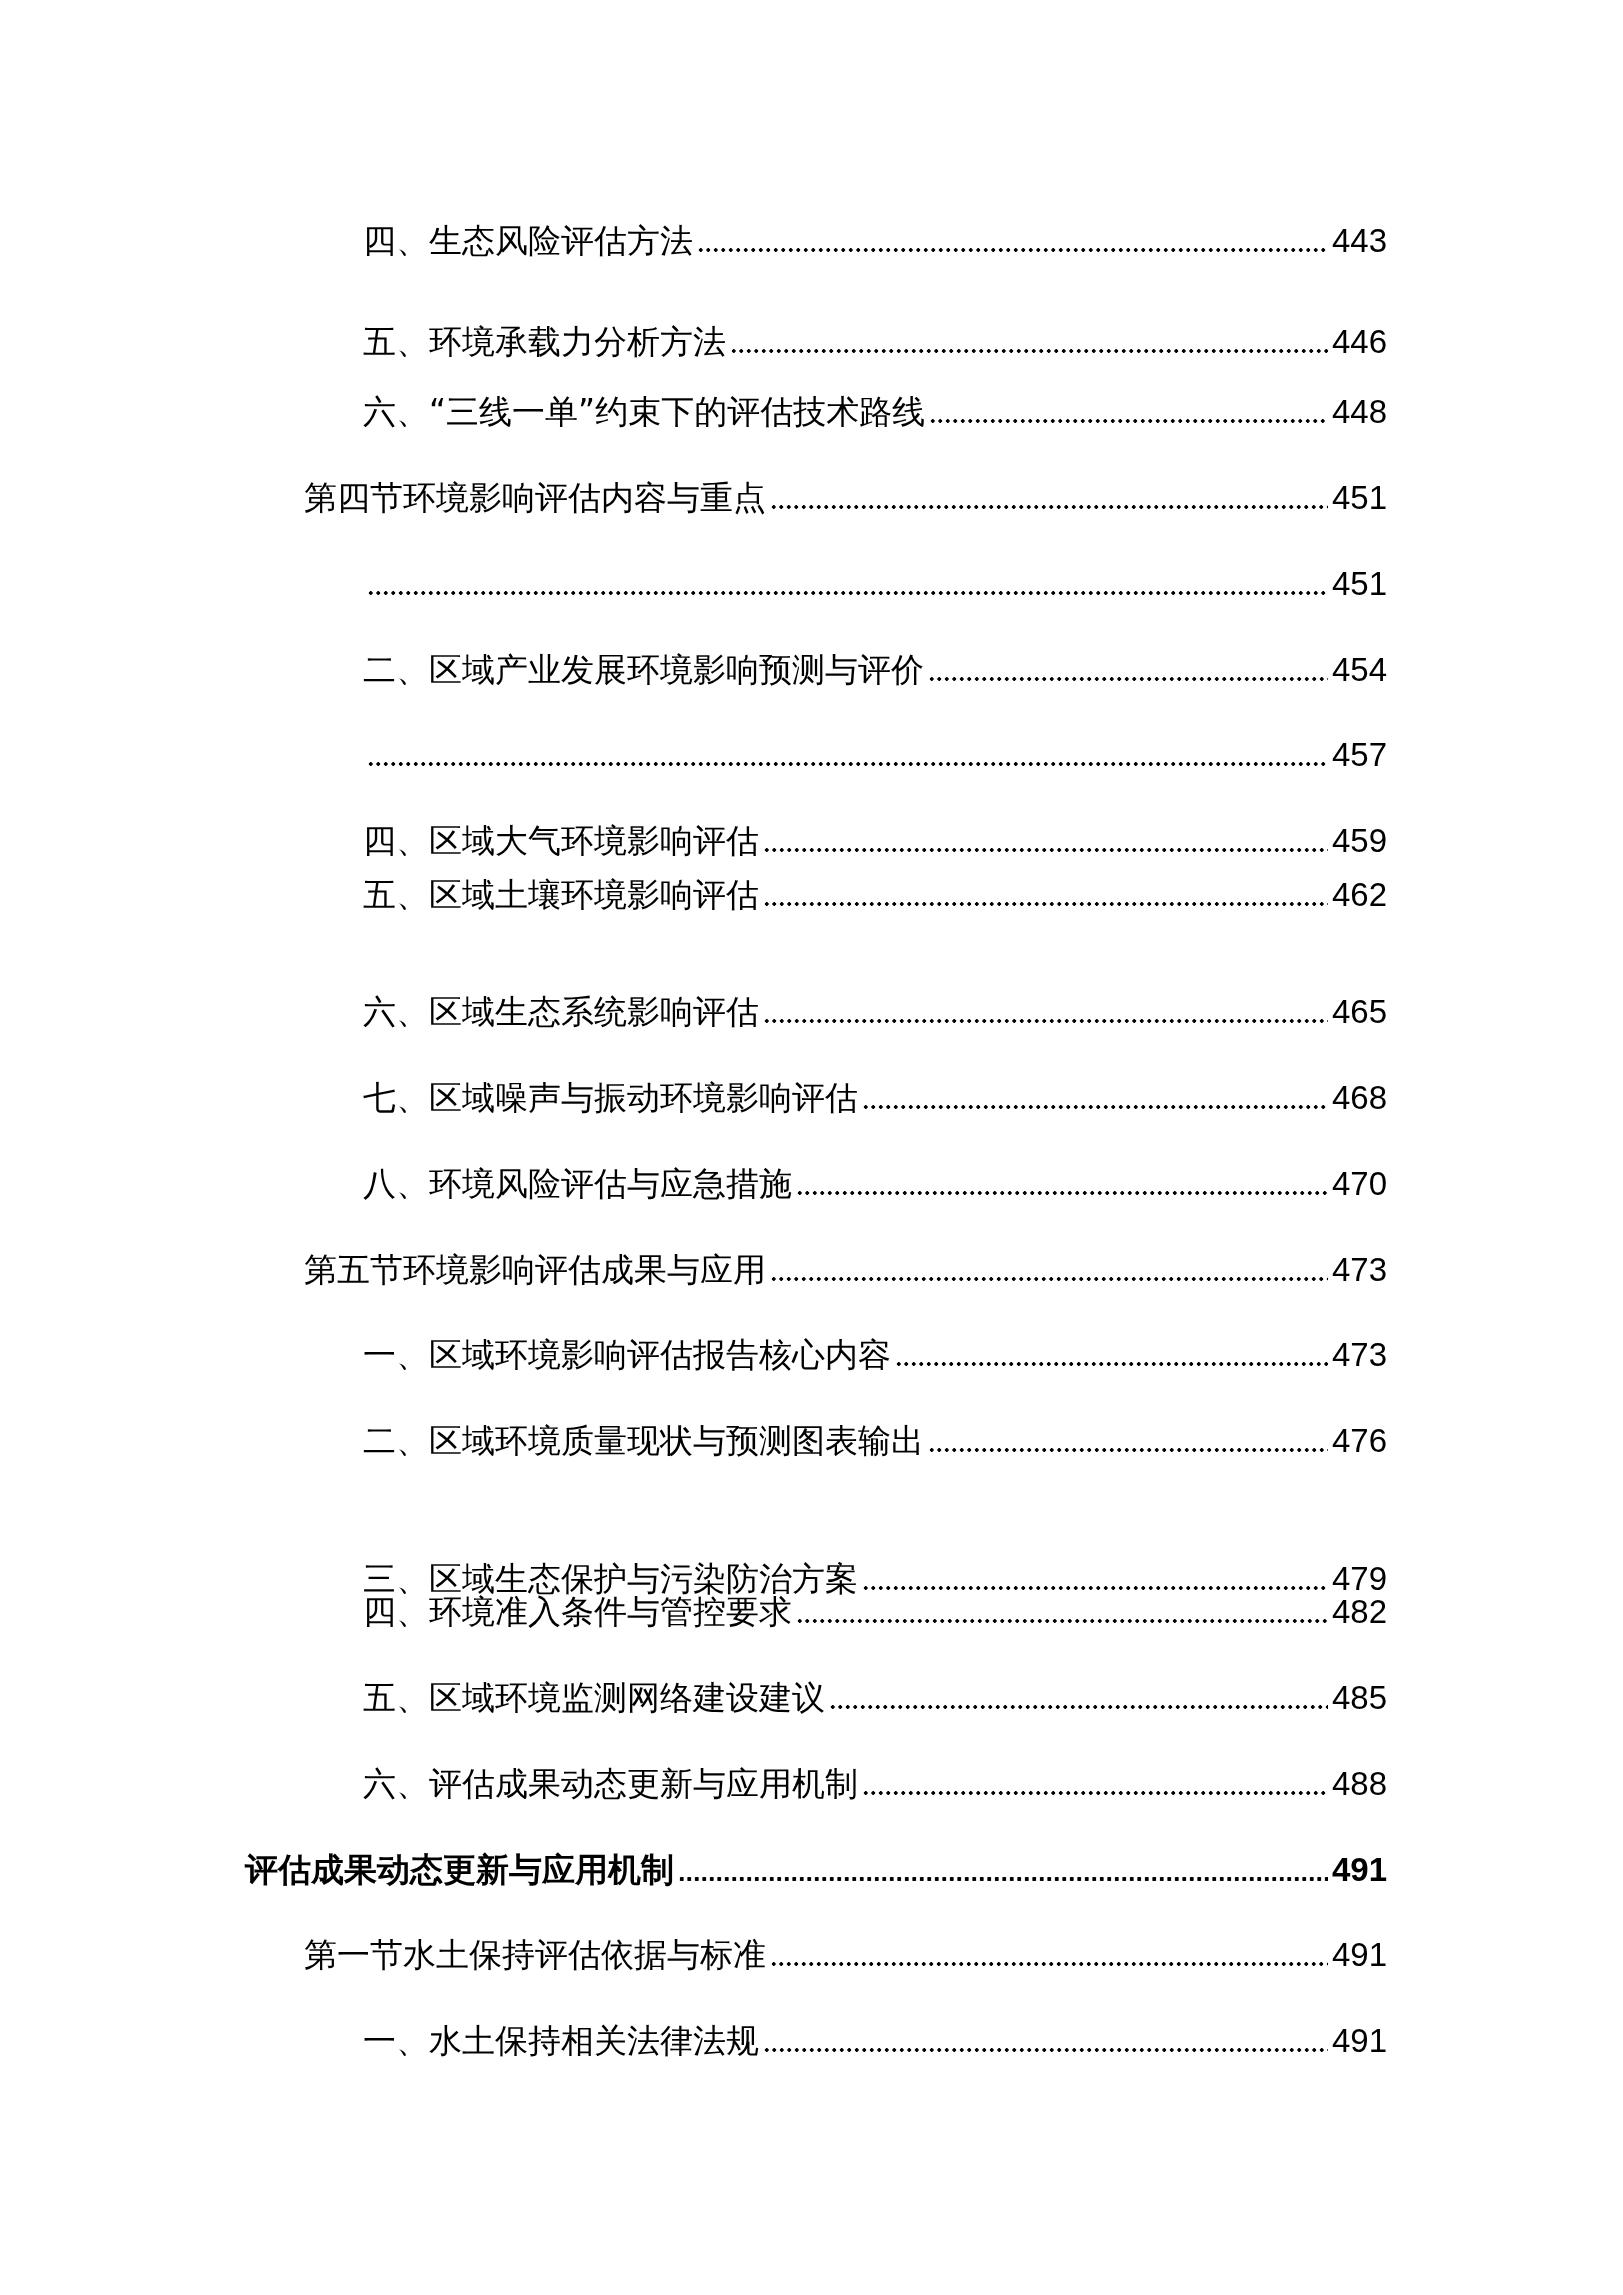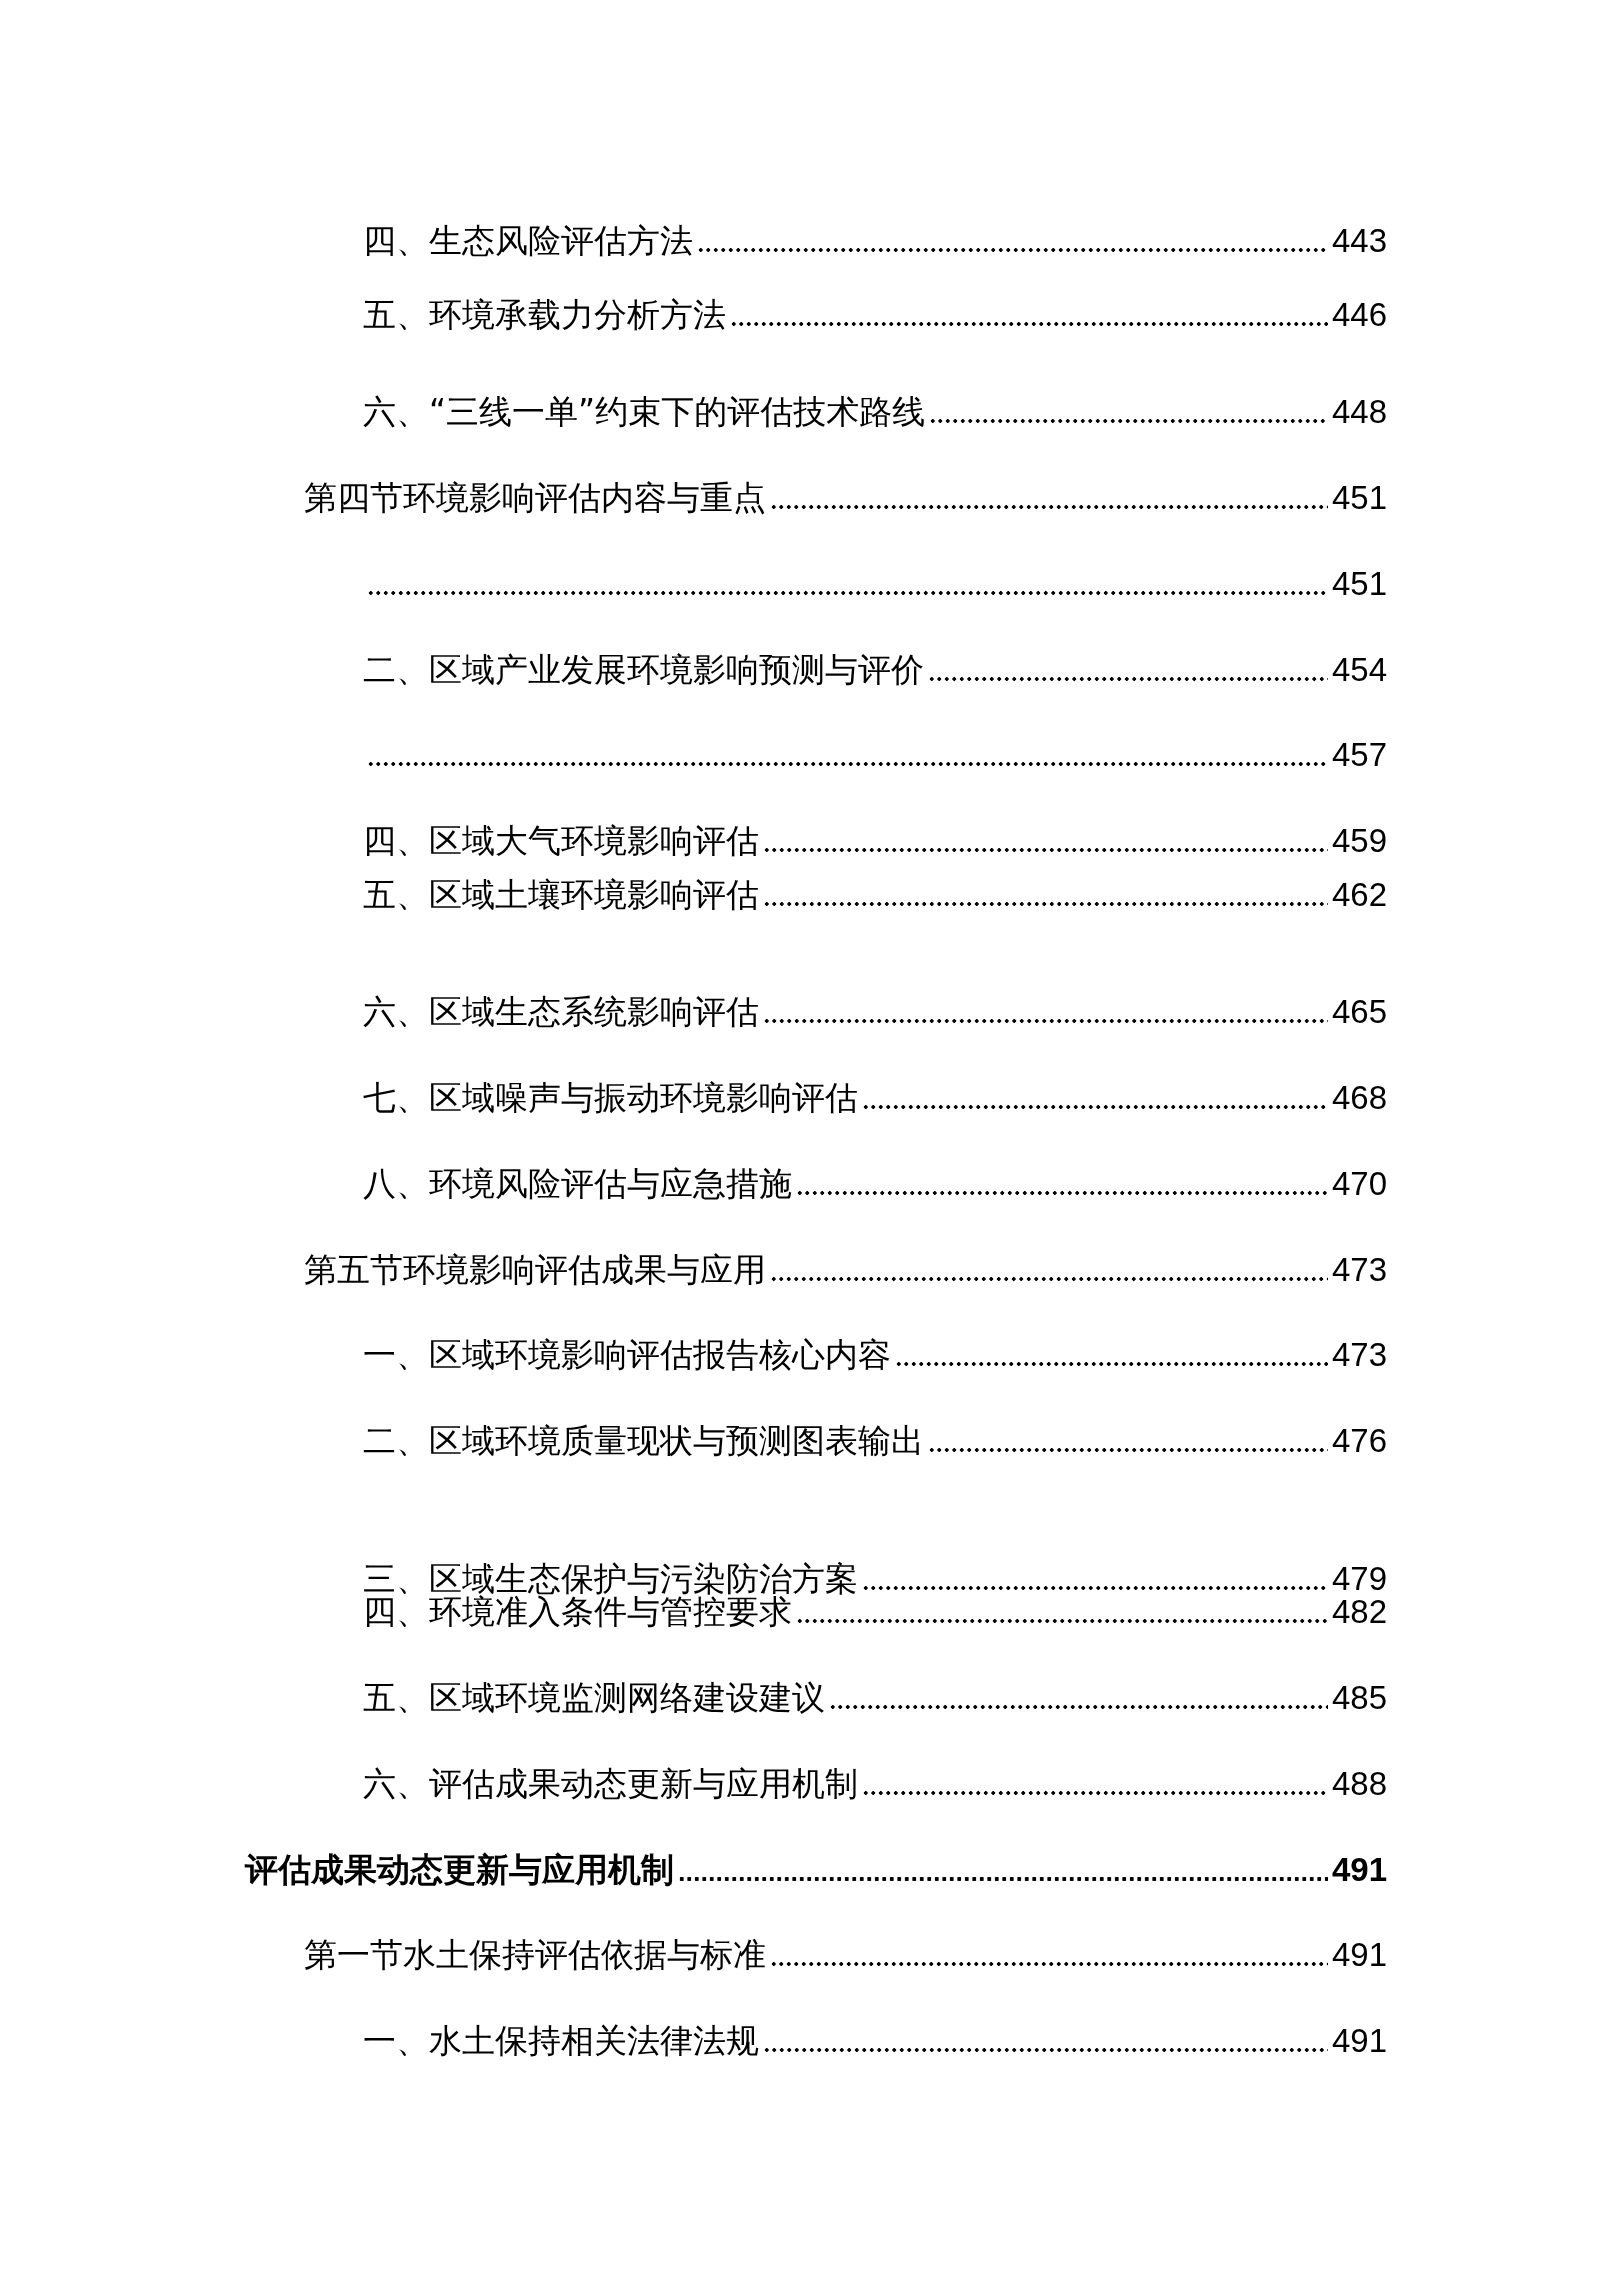--- a/index.html
+++ b/index.html
@@ -54,21 +54,21 @@
 <body>
 
 <div class="toc">
 
   <div class="toc-row level-item" style="top:218px">
     <span class="toc-title">四、生态风险评估方法</span>
     <span class="toc-leader"></span>
     <span class="toc-page">443</span>
   </div>
 
-  <div class="toc-row level-item" style="top:292px">
+  <div class="toc-row level-item" style="top:319px">
     <span class="toc-title">五、环境承载力分析方法</span>
     <span class="toc-leader"></span>
     <span class="toc-page">446</span>
   </div>
 
   <div class="toc-row level-item" style="top:389px">
     <span class="toc-title">六、“三线一单”约束下的评估技术路线</span>
     <span class="toc-leader"></span>
     <span class="toc-page">448</span>
   </div>

